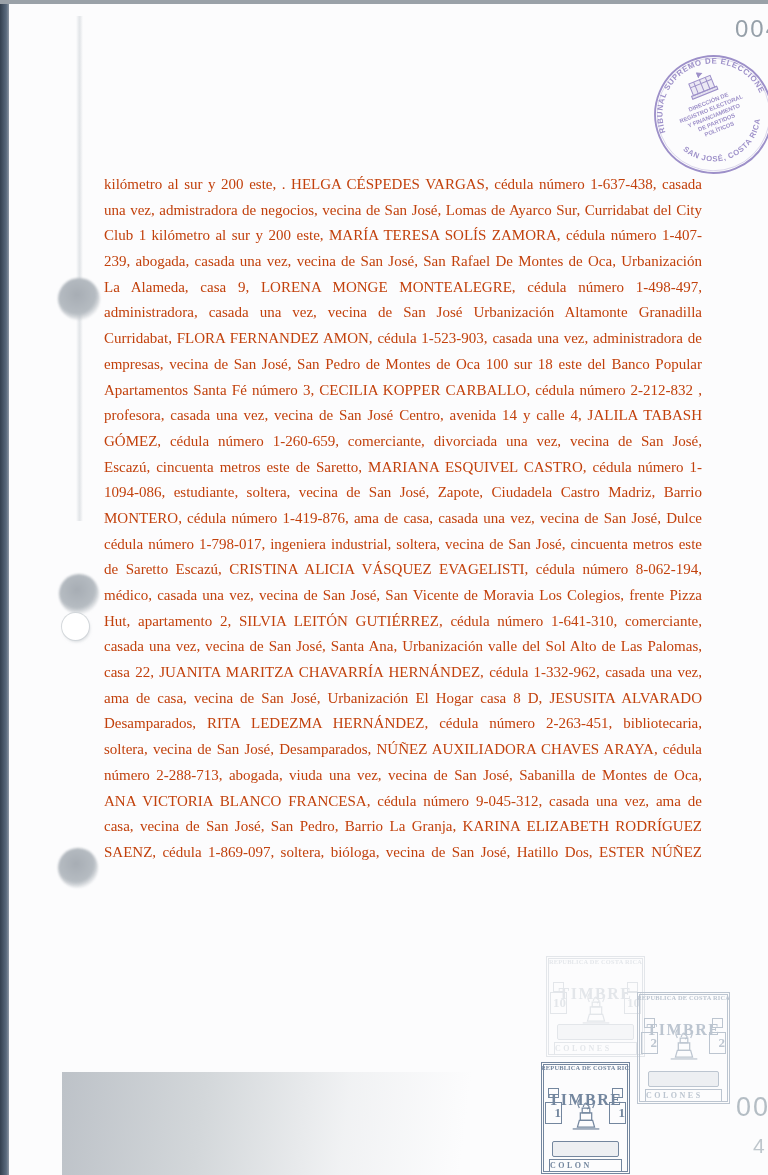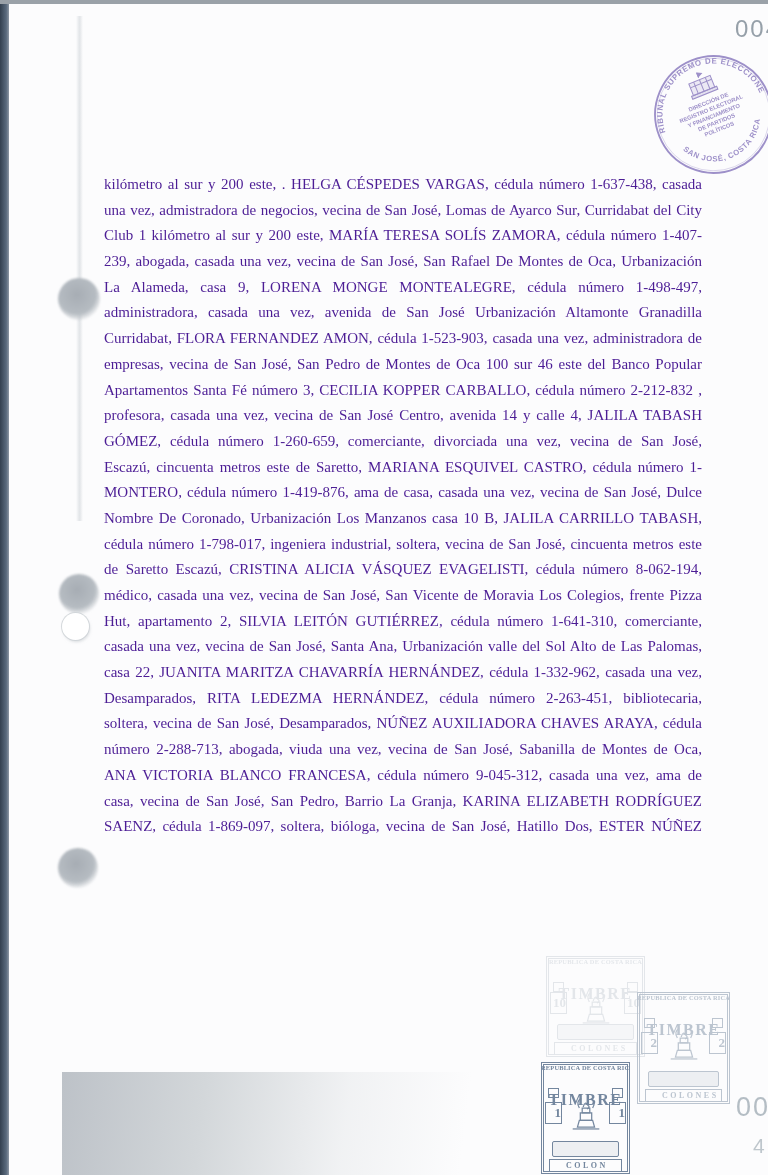--- a/index.html
+++ b/index.html
@@ -18,21 +18,21 @@
   .hole.h2{left:59px;top:574px;width:40px;height:40px;}
   .hole.h3{left:58px;top:848px;width:40px;height:40px;}
   .hole.white{left:62px;top:613px;width:27px;height:27px;filter:none;
         background:#fff;box-shadow:0 0 0 1px rgba(205,210,214,.8), 1px 2px 3px rgba(190,195,200,.55);}
   
   .pagenum{position:absolute;font-family:"Liberation Sans",sans-serif;white-space:nowrap;}
   .pagenum.top{left:735px;top:15px;font-size:24px;color:#96a0a9;letter-spacing:2px;}
   .pagenum.bot{left:736px;top:1092px;font-size:27px;color:#b4bdc4;letter-spacing:2px;}
   .pagenum.bot2{left:753px;top:1134px;font-size:21px;color:#bec6cc;}
   
-  .body-text{position:absolute;left:104px;top:172px;width:598px;color:#4c1d95;
+  .body-text{position:absolute;left:104px;top:172px;width:598px;color:#c2410c;
              font-size:15px;line-height:25.7px;}
   .body-text .line{text-align:justify;text-align-last:justify;white-space:normal;
                    height:25.7px;overflow:visible;}
   
   .seal{position:absolute;left:651px;top:52px;width:125px;height:125px;
         transform:rotate(-22deg);opacity:.88;}
   
   .shade{position:absolute;left:62px;top:1072px;width:470px;height:103px;
          background:linear-gradient(97deg,#bdc2c8 0%,#d3d7da 30%,rgba(233,235,237,.6) 60%,rgba(250,250,250,0) 85%);}
   
@@ -47,21 +47,21 @@
         font-weight:bold;font-size:13px;line-height:20px;text-align:right;font-family:"Liberation Serif",serif;}
   .timbre .t-num.left{left:4px;}
   .timbre .t-num.right{right:4px;}
   .timbre .t-ornament{position:absolute;width:9px;height:8px;border:1px solid currentColor;top:26px;}
   .timbre .t-ornament.left{left:7px;}
   .timbre .t-ornament.right{right:7px;}
   .timbre .t-monument{position:absolute;left:50%;top:26px;transform:translateX(-50%);}
   .timbre .t-panel{position:absolute;left:11px;right:11px;bottom:17px;height:14px;
         border:1.2px solid currentColor;border-radius:2px;background:rgba(130,145,165,.12);}
   .timbre .t-unit{position:absolute;bottom:2px;left:8px;right:8px;border:1px solid currentColor;
-        text-align:left;font-weight:bold;font-size:8px;letter-spacing:2.5px;padding:1px 16px;}
+        text-align:left;font-weight:bold;font-size:8px;letter-spacing:2.5px;padding:1px 0;}
   .timbre.faint{left:546px;top:956px;width:99px;height:101px;color:#c6cdd4;opacity:.45;}
   .timbre.two{left:637px;top:992px;width:93px;height:112px;color:#bcc5d0;}
   .timbre.one{left:541px;top:1062px;width:89px;height:112px;color:#73869e;}
 </style>
 </head>
 <body>
 
 <div class="page">
 
   <div class="edge-left"></div>
@@ -104,35 +104,36 @@
       <text x="60" y="77" text-anchor="middle" font-size="5.6">POLÍTICOS</text>
     </g>
   </svg>
 
   <div class="body-text">
       <div class="line">kilómetro al sur y 200 este, . HELGA CÉSPEDES VARGAS, cédula número 1-637-438, casada</div>
       <div class="line">una vez, admistradora de negocios, vecina de San José, Lomas de Ayarco Sur, Curridabat del City</div>
       <div class="line">Club 1 kilómetro al sur y 200 este, MARÍA TERESA SOLÍS ZAMORA, cédula número 1-407-</div>
       <div class="line">239, abogada, casada una vez, vecina de San José, San Rafael De Montes de Oca, Urbanización</div>
       <div class="line">La Alameda, casa 9, LORENA MONGE MONTEALEGRE, cédula número 1-498-497,</div>
-      <div class="line">administradora, casada una vez, avenida de San José Urbanización Altamonte Granadilla</div>
+      <div class="line">administradora, casada una vez, vecina de San José Urbanización Altamonte Granadilla</div>
       <div class="line">Curridabat, FLORA FERNANDEZ AMON, cédula 1-523-903, casada una vez, administradora de</div>
-      <div class="line">empresas, vecina de San José, San Pedro de Montes de Oca 100 sur 46 este del Banco Popular</div>
+      <div class="line">empresas, vecina de San José, San Pedro de Montes de Oca 100 sur 18 este del Banco Popular</div>
       <div class="line">Apartamentos Santa Fé número 3, CECILIA KOPPER CARBALLO, cédula número 2-212-832 ,</div>
       <div class="line">profesora, casada una vez, vecina de San José Centro, avenida 14 y calle 4, JALILA TABASH</div>
       <div class="line">GÓMEZ, cédula número 1-260-659, comerciante, divorciada una vez, vecina de San José,</div>
       <div class="line">Escazú, cincuenta metros este de Saretto, MARIANA ESQUIVEL CASTRO, cédula número 1-</div>
+      <div class="line">1094-086, estudiante, soltera, vecina de San José, Zapote, Ciudadela Castro Madriz, Barrio</div>
       <div class="line">MONTERO, cédula número 1-419-876, ama de casa, casada una vez, vecina de San José, Dulce</div>
-      <div class="line">Nombre De Coronado, Urbanización Los Manzanos casa 10 B, JALILA CARRILLO TABASH,</div>
       <div class="line">cédula número 1-798-017, ingeniera industrial, soltera, vecina de San José, cincuenta metros este</div>
       <div class="line">de Saretto Escazú, CRISTINA ALICIA VÁSQUEZ EVAGELISTI, cédula número 8-062-194,</div>
       <div class="line">médico, casada una vez, vecina de San José, San Vicente de Moravia Los Colegios, frente Pizza</div>
       <div class="line">Hut, apartamento 2, SILVIA LEITÓN GUTIÉRREZ, cédula número 1-641-310, comerciante,</div>
       <div class="line">casada una vez, vecina de San José, Santa Ana, Urbanización valle del Sol Alto de Las Palomas,</div>
       <div class="line">casa 22, JUANITA MARITZA CHAVARRÍA HERNÁNDEZ, cédula 1-332-962, casada una vez,</div>
+      <div class="line">ama de casa, vecina de San José, Urbanización El Hogar casa 8 D, JESUSITA ALVARADO</div>
       <div class="line">Desamparados, RITA LEDEZMA HERNÁNDEZ, cédula número 2-263-451, bibliotecaria,</div>
       <div class="line">soltera, vecina de San José, Desamparados, NÚÑEZ AUXILIADORA CHAVES ARAYA, cédula</div>
       <div class="line">número 2-288-713, abogada, viuda una vez, vecina de San José, Sabanilla de Montes de Oca,</div>
       <div class="line">ANA VICTORIA BLANCO FRANCESA, cédula número 9-045-312, casada una vez, ama de</div>
       <div class="line">casa, vecina de San José, San Pedro, Barrio La Granja,  KARINA ELIZABETH RODRÍGUEZ</div>
       <div class="line">SAENZ, cédula 1-869-097, soltera, bióloga, vecina de San José, Hatillo Dos, ESTER NÚÑEZ</div>
     </div>
 
   <div class="timbre faint">
     <div class="t-outer"></div>

